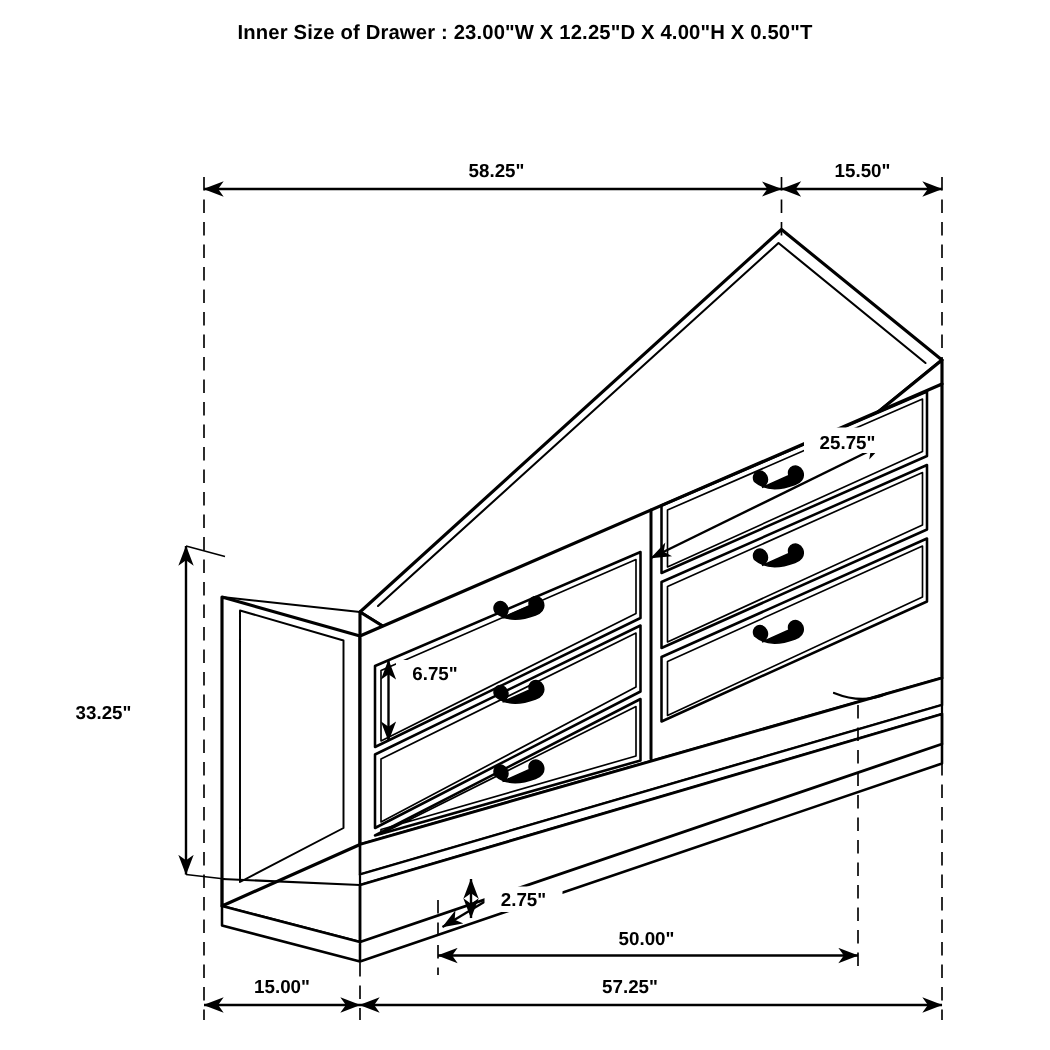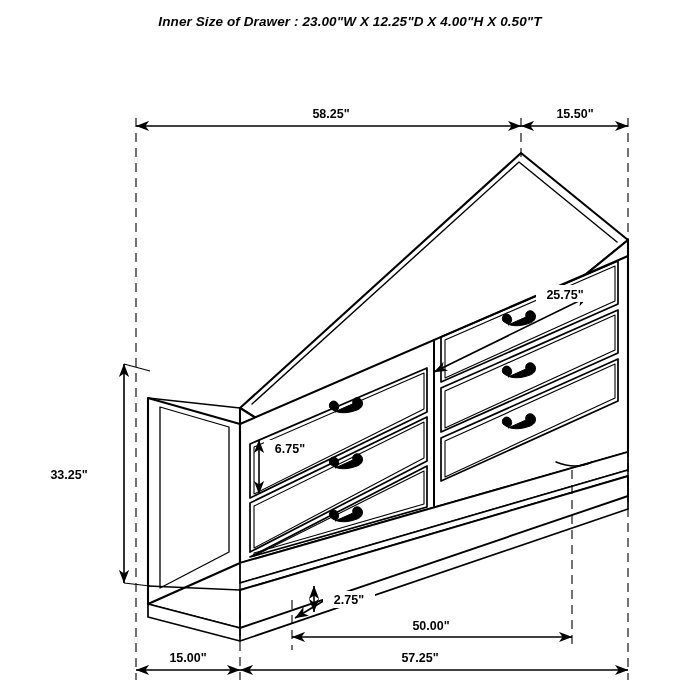--- a/index.html
+++ b/index.html
@@ -22,21 +22,20 @@
   }
   #title {
     position: absolute;
     top: 14px;
     left: 0;
     width: 700px;
     text-align: center;
     font-size: 13.5px;
     font-weight: bold;
     letter-spacing: 0.1px;
-    font-style: italic;
   }
   svg.diagram {
     position: absolute;
     top: 0;
     left: 0;
     width: 700px;
     height: 700px;
   }
   .dimtext {
     font-family: "Liberation Sans", sans-serif;

